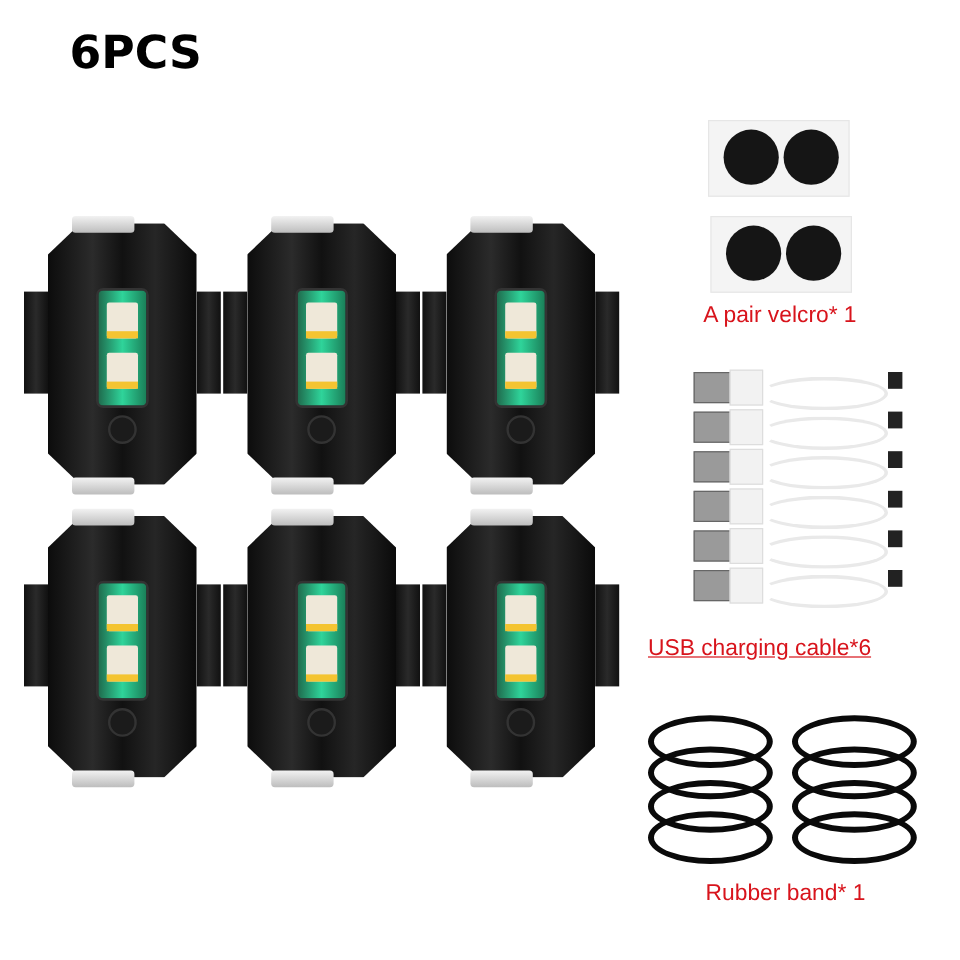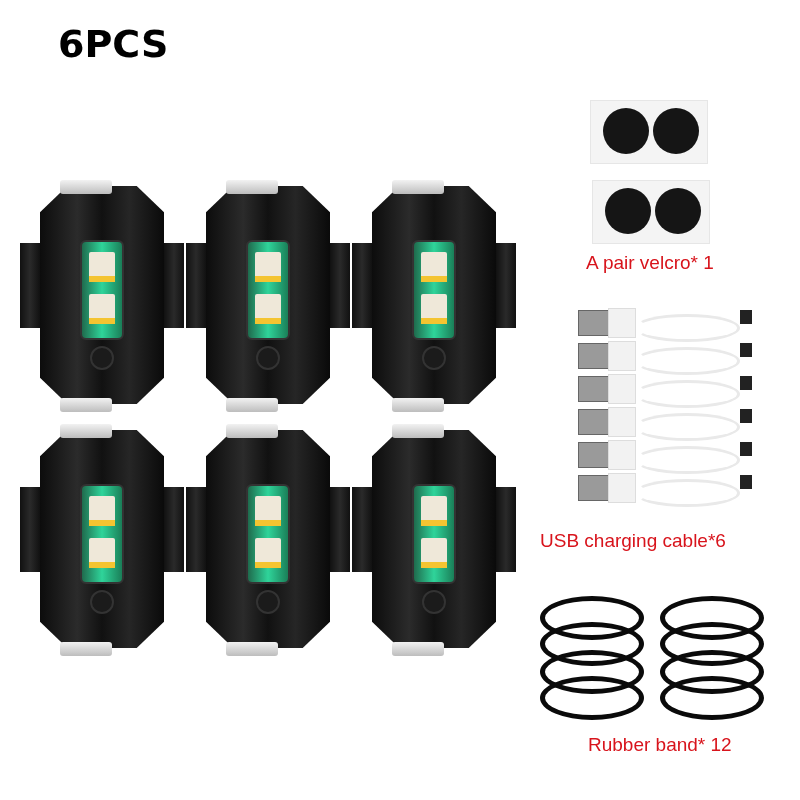--- a/index.html
+++ b/index.html
@@ -154,27 +154,27 @@
       <div class="wire"></div>
       <div class="micro"></div>
     </div>
   <div class="cable" style="top:165px;">
       <div class="usb"></div>
       <div class="plug"></div>
       <div class="wire"></div>
       <div class="micro"></div>
     </div>
 </div>
-<div class="label" style="left:540px;top:530px;">USB charging cable*6</div>
+<div class="label" style="left:540px;top:530px;text-decoration:underline;">USB charging cable*6</div>
 
 <div class="rings" style="left:540px;top:596px;">
   <div class="ring" style="top:0;"></div>
   <div class="ring" style="top:26px;"></div>
   <div class="ring" style="top:54px;"></div>
   <div class="ring" style="top:80px;"></div>
 </div>
 <div class="rings" style="left:660px;top:596px;">
   <div class="ring" style="top:0;"></div>
   <div class="ring" style="top:26px;"></div>
   <div class="ring" style="top:54px;"></div>
   <div class="ring" style="top:80px;"></div>
 </div>
-<div class="label" style="left:588px;top:734px;">Rubber band* 12</div>
+<div class="label" style="left:588px;top:734px;">Rubber band* 1</div>
 
 </body></html>

